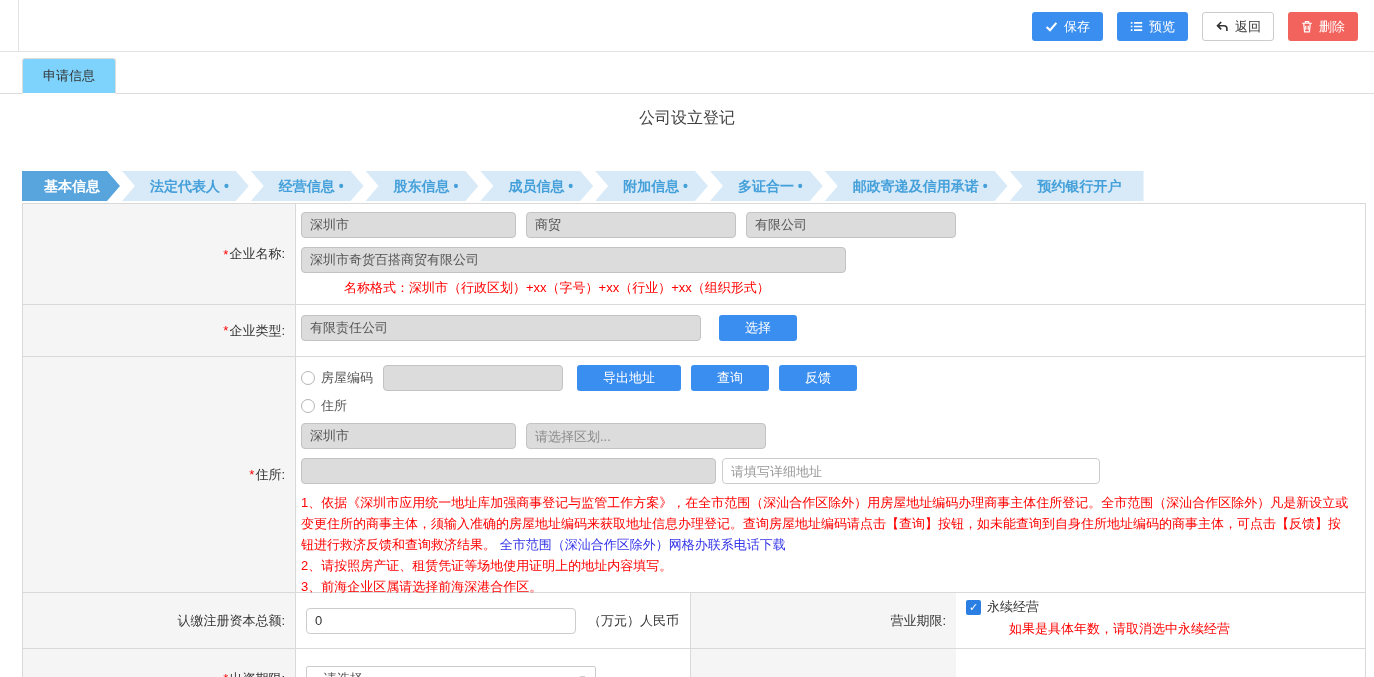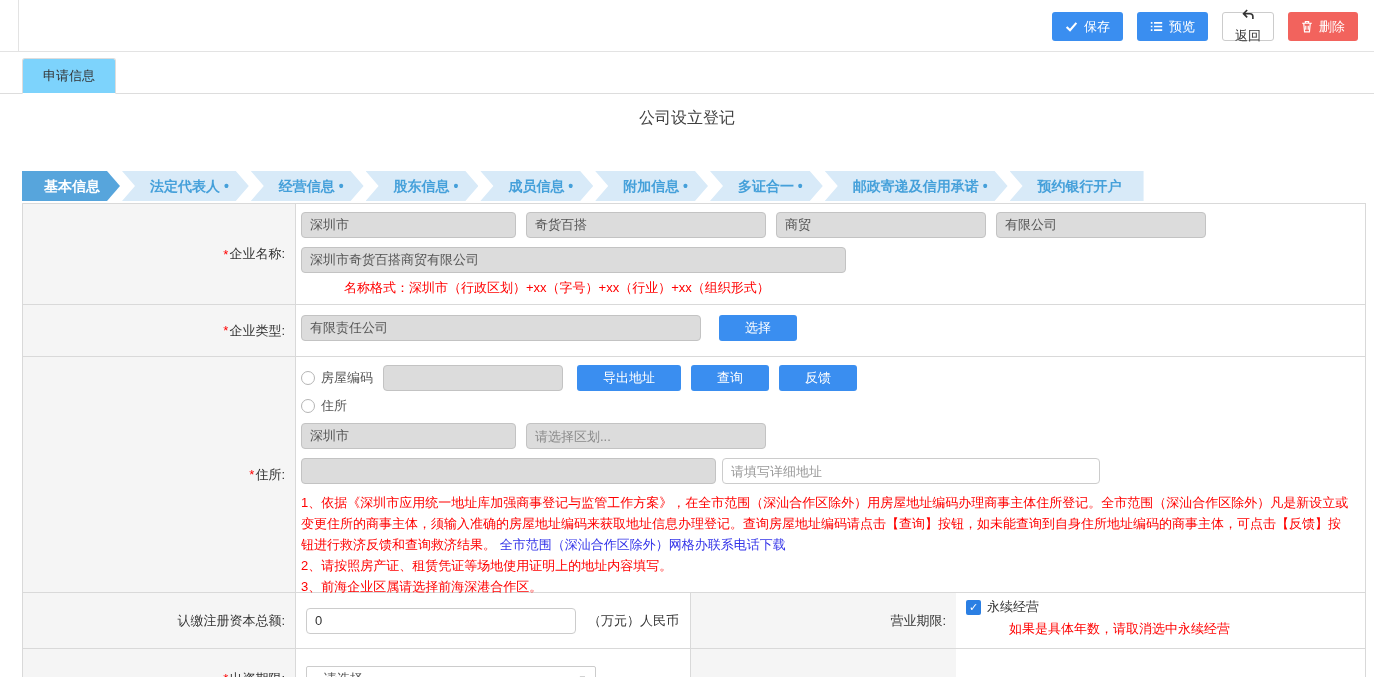--- a/index.html
+++ b/index.html
@@ -7,21 +7,21 @@
     font-family: "Liberation Sans", "DejaVu Sans", sans-serif; }
 
   
   .topbar { position: relative; height: 52px; border-bottom: 1px solid #e3e3e3; }
   .topbar-leftline { position: absolute; left: 18px; top: 0; width: 1px; height: 52px; background: #e3e3e3; }
   .topbar-actions { position: absolute; right: 16px; top: 12px; display: flex; gap: 14px; }
   .btn { display: inline-flex; align-items: center; justify-content: center; gap: 6px;
     height: 29px; padding: 0 12px; font-size: 13px; border-radius: 3px; border: 1px solid transparent;
     cursor: pointer; white-space: nowrap; }
   .btn-primary { background: #3a8ef0; color: #fff; }
-  .btn-default { background: #fff; border-color: #ccc; color: #333; flex-direction: column; }
+  .btn-default { background: #fff; border-color: #ccc; color: #333; }
   .btn-danger  { background: #f2635d; color: #fff; }
   .btn svg { display: block; }
 
   
   .tabbar { margin-top: 6px; border-bottom: 1px solid #ddd; padding-left: 22px; }
   .tab { display: inline-block; background: #7dd3fc; border: 1px solid #ddd; border-bottom: 1px solid #fff;
     border-radius: 3px 3px 0 0; padding: 8px 20px; font-size: 13px; color: #333;
     margin-bottom: -1px; cursor: pointer; }
 
   
@@ -143,21 +143,20 @@
 <div class="form-table">
 
   <div class="frow r1">
     <div class="flabel">
       <span class="star">*</span>
       <span>企业名称:</span>
     </div>
     <div class="fcontent">
       <div class="line" style="margin-top:2px; gap:10px;">
         <input class="inp inp-d" style="width: 215px;" value="深圳市">
-        <input class="inp inp-d" style="width: 240px;" value="奇货百搭">
         <input class="inp inp-d" style="width: 210px;" value="商贸">
         <input class="inp inp-d" style="width: 210px;" value="有限公司">
       </div>
       <div class="line" style="margin-top:9px;">
         <input class="inp inp-d" style="width: 545px;" value="深圳市奇货百搭商贸有限公司">
       </div>
       <div class="hint-red">名称格式：深圳市（行政区划）+xx（字号）+xx（行业）+xx（组织形式）</div>
     </div>
   </div>
 

